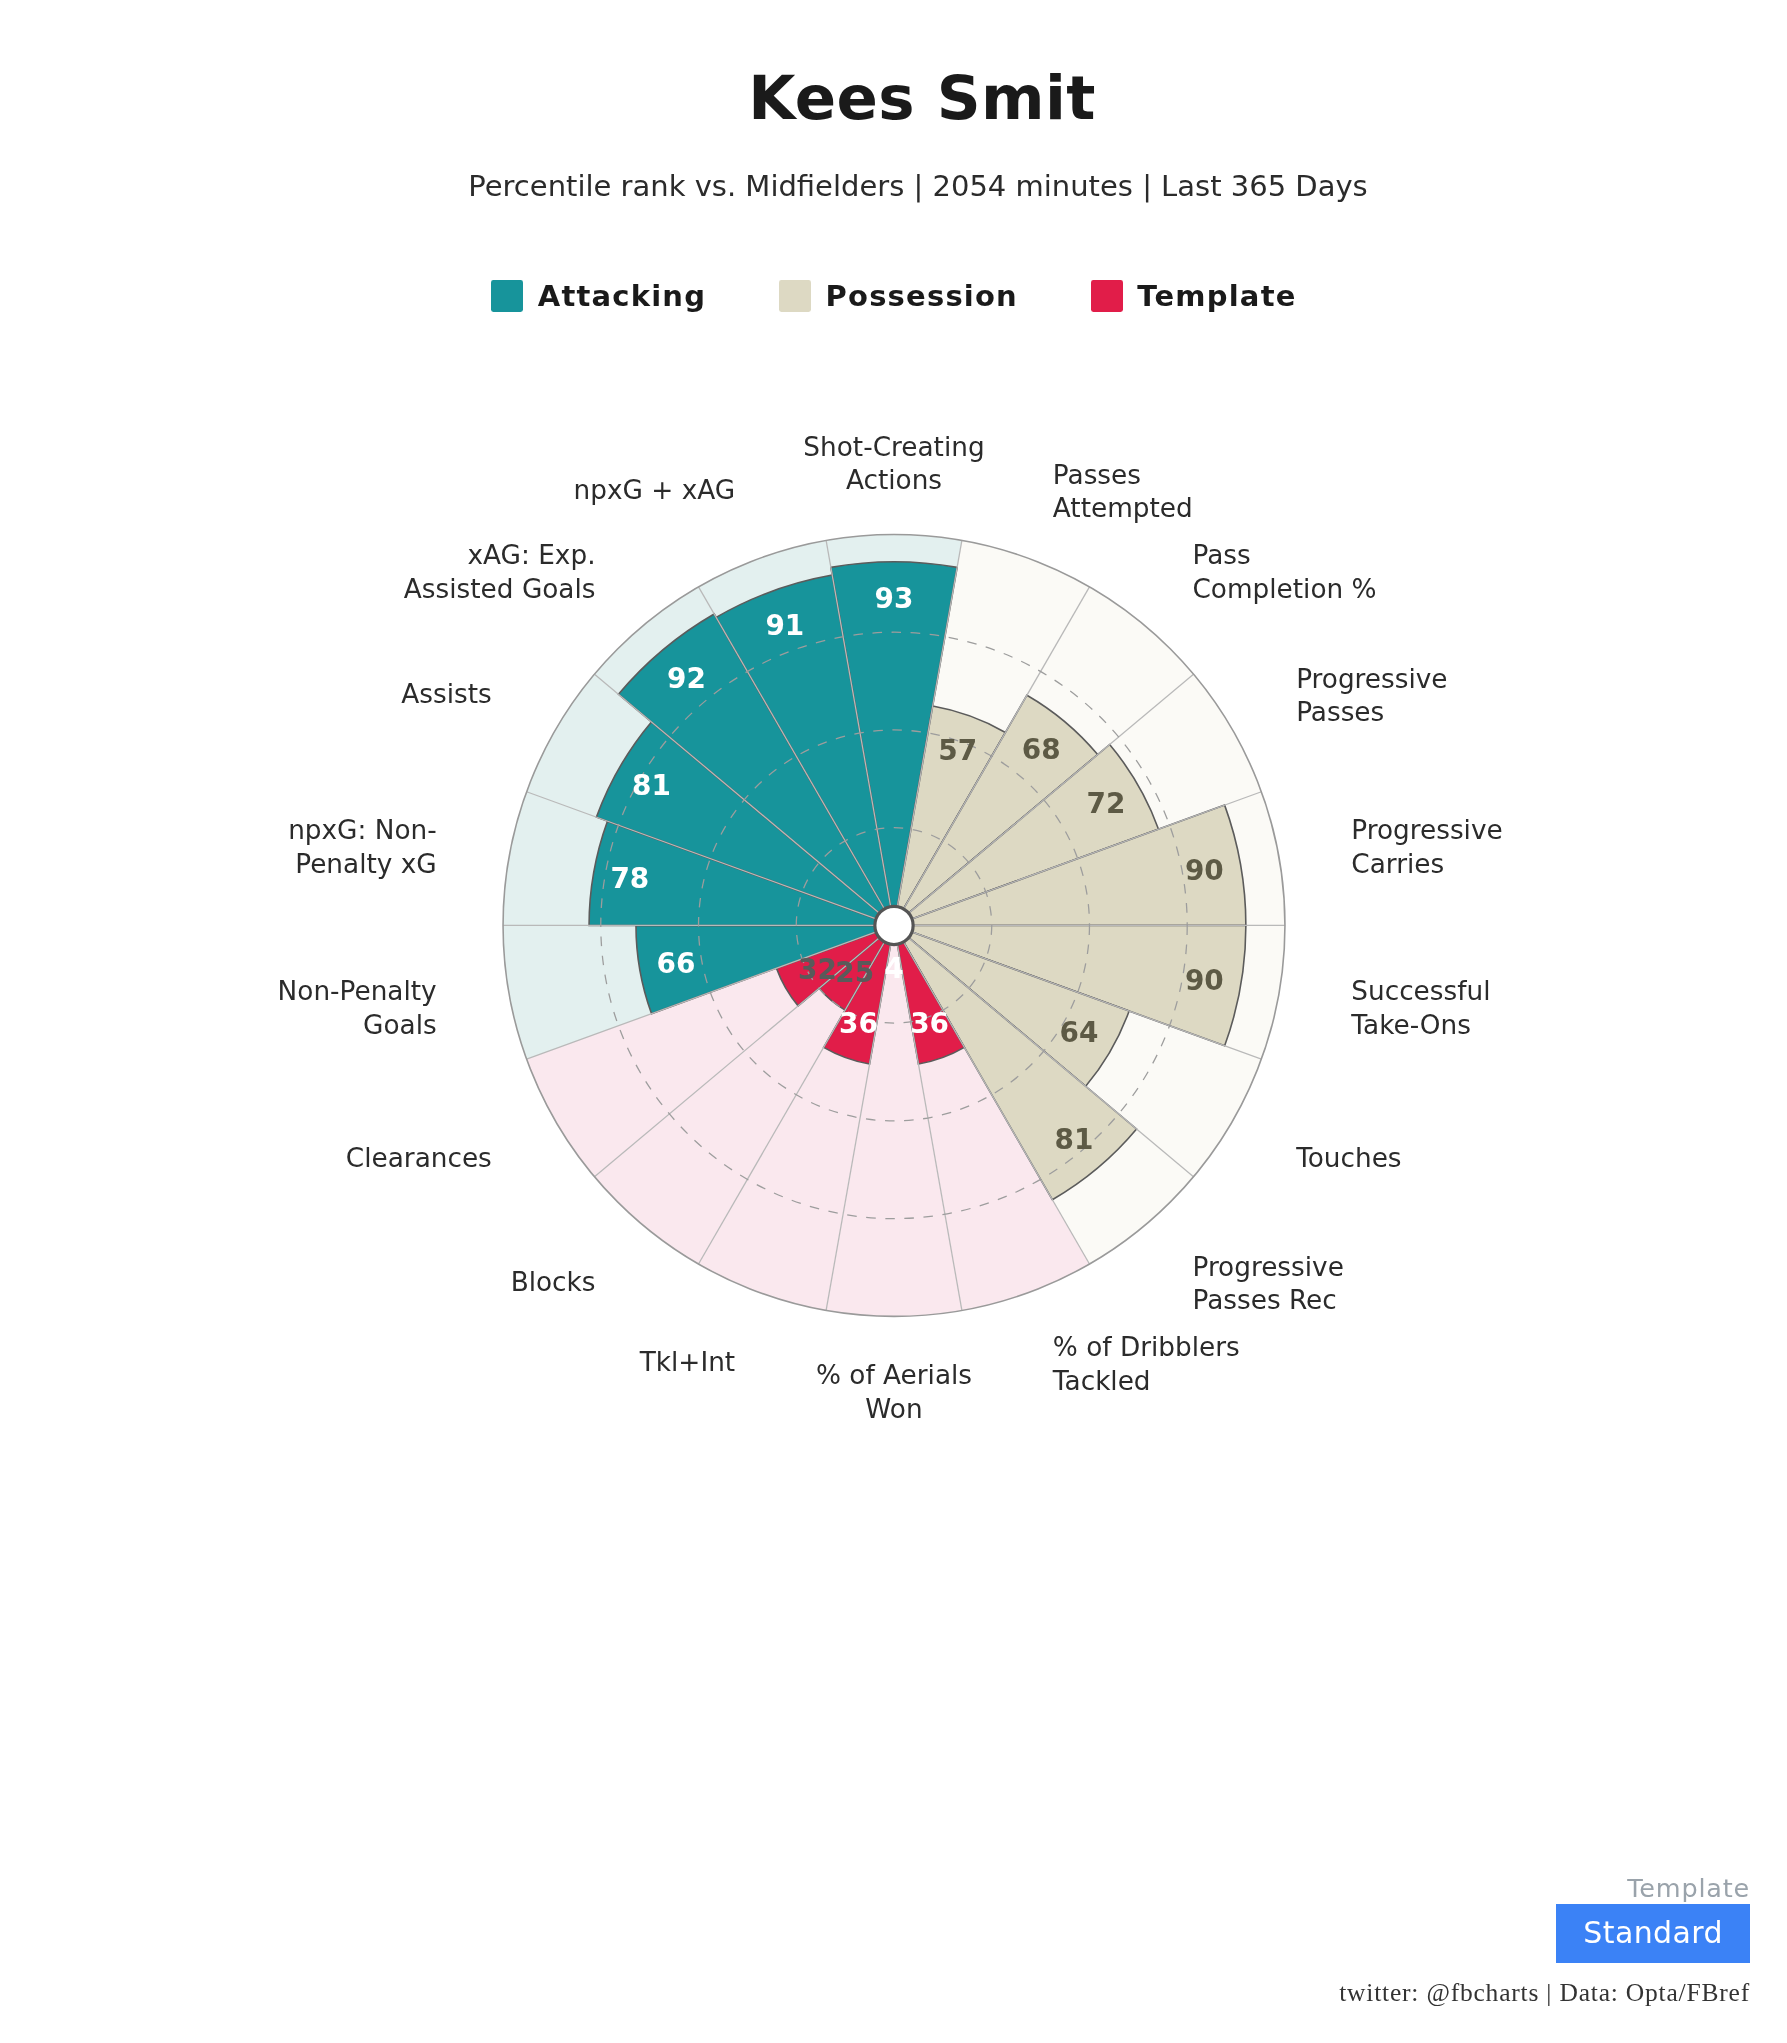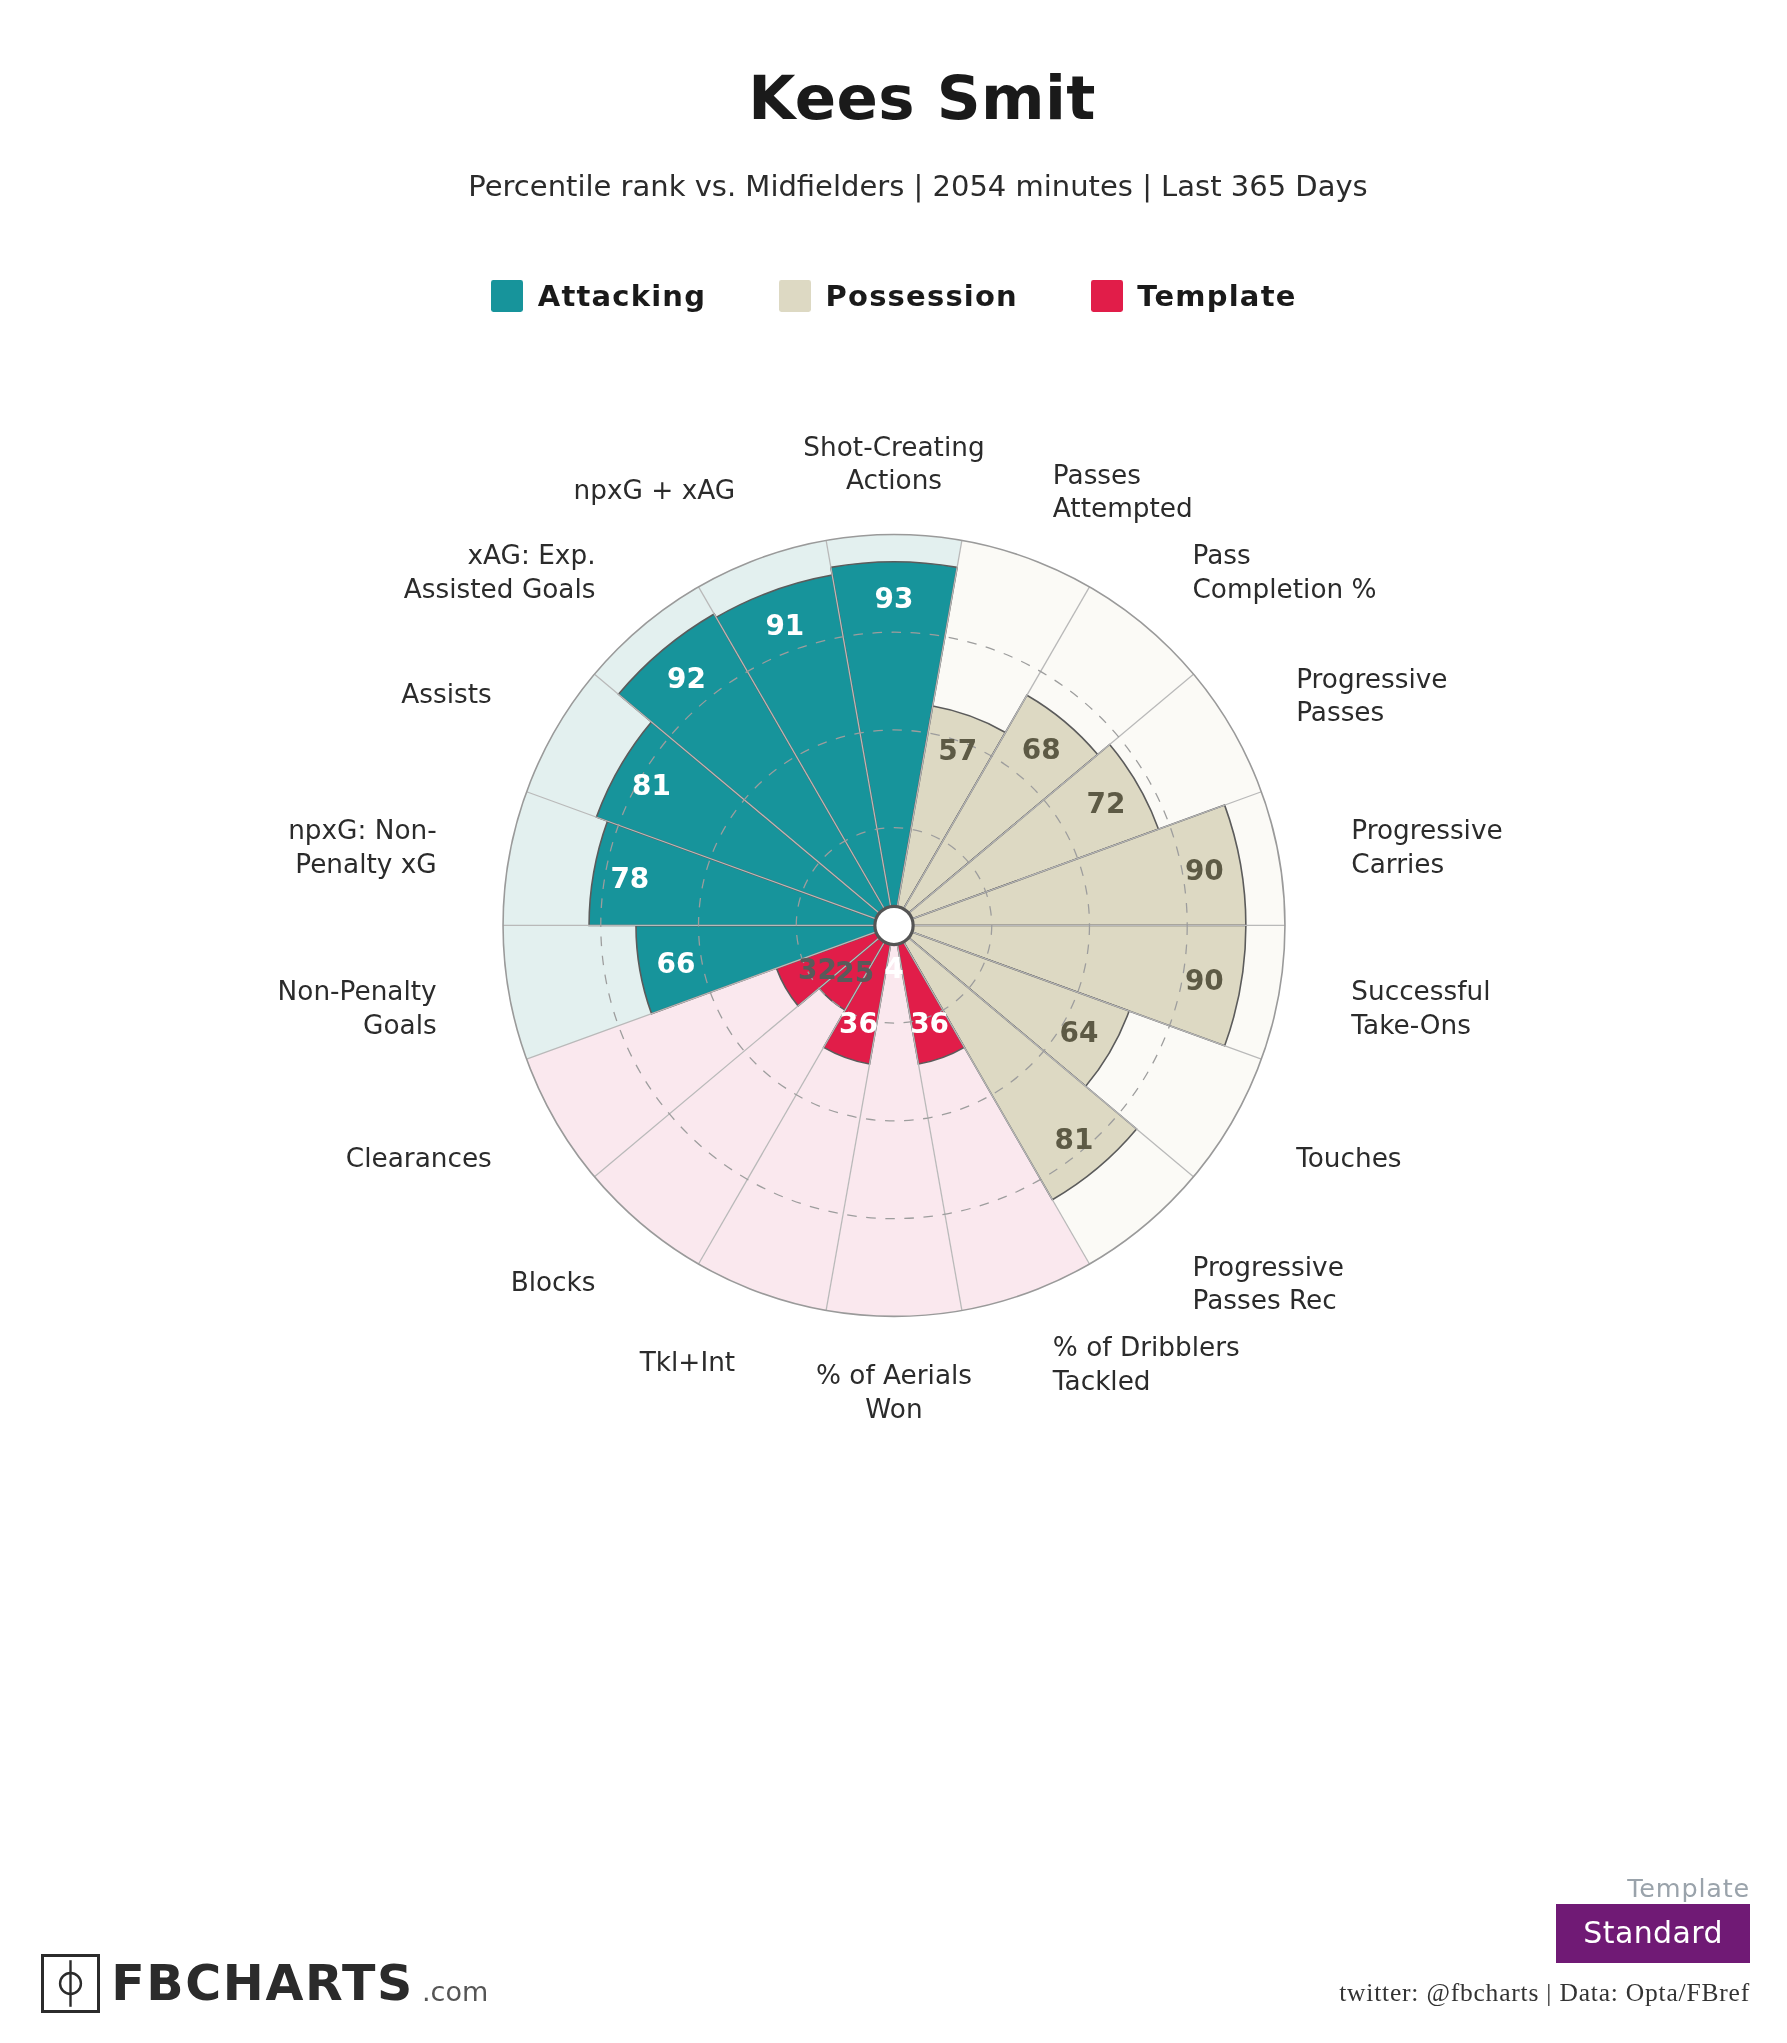--- a/index.html
+++ b/index.html
@@ -111,21 +111,21 @@
     position: absolute;
     right: 38px; bottom: 140px;
     font-size: 25.5px;
     color: #9aa3ab;
     letter-spacing: 0.8px;
     margin-top: 28px;
   }
   #template-badge {
     position: absolute;
     right: 38px; bottom: 80px;
-    background: #701a75;
+    background: #3b82f6;
     color: #ffffff;
     font-size: 30px;
     padding: 11.2px 27px 12.8px 27px;
     letter-spacing: 0.4px;
   }
 </style>
 </head>
 <body>
 
 <div id="page">
@@ -256,29 +256,19 @@
           <text x="546.8418877468948" y="621.9367605978467" text-anchor="end" class="label-text"><tspan x="546.8418877468948" dy="0">npxG: Non-</tspan><tspan x="546.8418877468948" dy="42">Penalty xG</tspan></text>
           <text x="615.9732149974568" y="450.99999999999994" text-anchor="end" class="label-text"><tspan x="615.9732149974568" dy="0">Assists</tspan></text>
           <text x="745.897611162434" y="277.16213410475484" text-anchor="end" class="label-text"><tspan x="745.897611162434" dy="0">xAG: Exp.</tspan><tspan x="745.897611162434" dy="42">Assisted Goals</tspan></text>
           <text x="920.9442765844605" y="195.09889470260146" text-anchor="end" class="label-text"><tspan x="920.9442765844605" dy="0">npxG + xAG</tspan></text>
         </g>
 
     <circle id="hub" cx="1120" cy="730" r="24" fill="#ffffff" stroke="#555555" stroke-width="4"></circle>
       </svg>
   </div>
 
-  <div id="footer-logo">
-    <span id="logo-mark">
-      <svg width="53" height="53" viewBox="0 0 66 66">
-        <line x1="33" y1="4" x2="33" y2="62" stroke="#2b2b2b" stroke-width="3"></line>
-        <circle cx="33" cy="33" r="13" fill="none" stroke="#2b2b2b" stroke-width="3"></circle>
-      </svg>
-    </span>
-    <span id="logo-text">FBCHARTS</span>
-    <span id="logo-dotcom">.com</span>
-  </div>
 
   <div id="template-label">Template</div>
   <div id="template-badge">Standard</div>
   <div id="credit">twitter: @fbcharts  |  Data: Opta/FBref</div>
 
 </div>
 
 
 </body></html>

